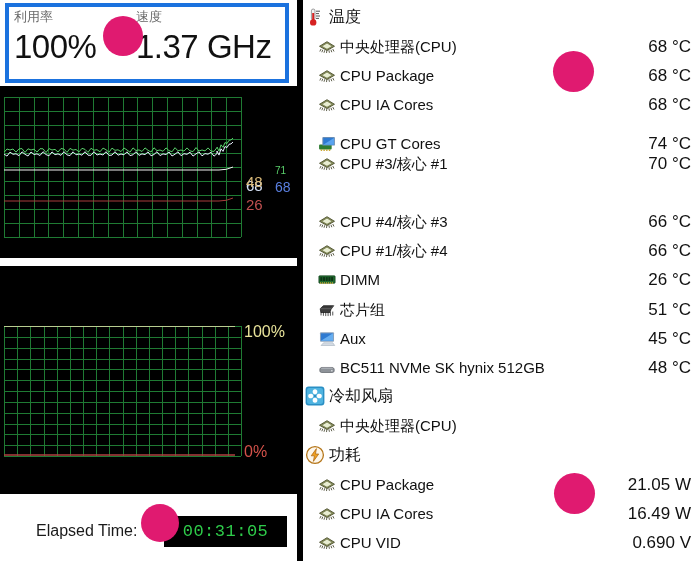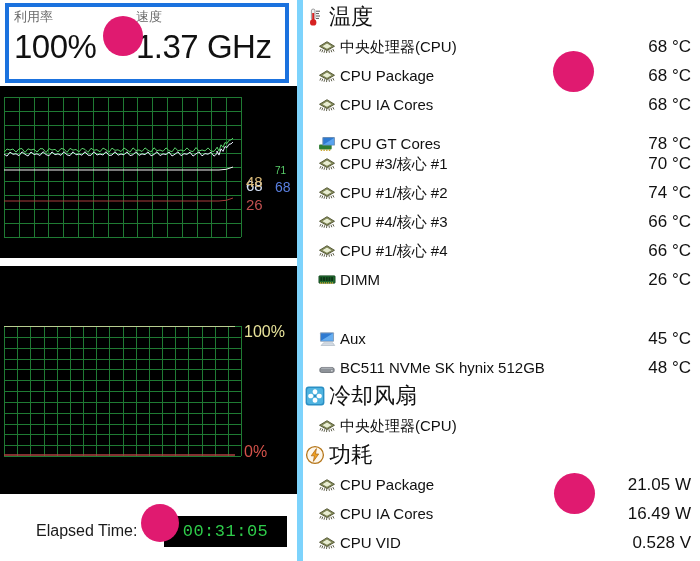--- a/index.html
+++ b/index.html
@@ -2,21 +2,21 @@
 <html><head>
 <meta charset="utf-8">
 <style>
   * { box-sizing: border-box; margin: 0; padding: 0; }
   html, body {
     width: 700px; height: 561px;
     background: #ffffff;
     font-family: "Liberation Sans", "DejaVu Sans", sans-serif;
     overflow: hidden;
   }
-  #app { position: relative; width: 700px; height: 561px; background: #7dd3fc; }
+  #app { position: relative; width: 700px; height: 561px; background: #000000; }
 
   
   .left-panel {
     position: absolute; left: 0; top: 0;
     width: 297px; height: 561px;
     background: #ffffff;
   }
 
   
   .summary-strip {
@@ -109,21 +109,21 @@
     font-size: 0;
   }
   .grp-icon {
     position: absolute; left: 2px; top: 50%;
     transform: translateY(-50%);
     width: 20px; height: 20px;
   }
   .grp-label {
     position: absolute; left: 26px; top: 50%;
     transform: translateY(-50%);
-    font-size: 22px; color: #111; line-height: 24px; white-space: nowrap;
+    font-size: 16px; color: #111; line-height: 24px; white-space: nowrap;
   }
   .item-icon {
     position: absolute; left: 14px; top: 50%;
     transform: translateY(-50%);
     width: 20px; height: 16px;
   }
   .item-label {
     position: absolute; left: 37px; top: 50%;
     transform: translateY(-50%);
     font-size: 15px; color: #111; line-height: 23px; white-space: nowrap;
@@ -342,55 +342,38 @@
               <rect x="3" y="16" width="1.6" height="1.7"></rect>
               <rect x="6" y="16" width="1.6" height="1.7"></rect>
               <rect x="9" y="16" width="1.6" height="1.7"></rect>
               <rect x="12" y="16" width="1.6" height="1.7"></rect>
             </g>
             <rect x="4.8" y="2.2" width="14" height="9.6" rx="1" fill="#6d8fb5"></rect>
             <rect x="5.9" y="3.3" width="11.8" height="7.4" fill="#2e7ad1"></rect>
             <path d="M5.9 10.7 17.7 3.3v7.4z" fill="#5ba4ef"></path>
           </svg></span>
         <span class="item-label">CPU GT Cores</span>
-        <span class="item-value">78 °C</span>
+        <span class="item-value">74 °C</span>
       </div>
       <div class="sensor-row" style="top: 148px;">
         <span class="item-icon"><svg viewBox="0 0 20 20" width="20" height="18">
             <g stroke="#2f2f16" stroke-width=".85" stroke-linecap="round">
               <line x1="3.2" y1="12.6" x2="2.2" y2="14.6"></line>
               <line x1="5.2" y1="13.4" x2="4.4" y2="15.4"></line>
               <line x1="7.4" y1="14" x2="6.8" y2="16"></line>
               <line x1="9.8" y1="14.3" x2="9.5" y2="16.3"></line>
               <line x1="12.2" y1="14" x2="12.6" y2="16"></line>
               <line x1="14.5" y1="13.4" x2="15.2" y2="15.4"></line>
               <line x1="16.6" y1="12.6" x2="17.6" y2="14.6"></line>
             </g>
             <path d="M10 4.1 18.3 9.2 10 13.9 1.7 9.2z" fill="#9aa36a" stroke="#3a3d1c" stroke-width=".9" stroke-linejoin="round"></path>
             <path d="M10 5.6 15.9 9.2 10 12.5 4.1 9.2z" fill="#e9eed2" stroke="#55592c" stroke-width=".7" stroke-linejoin="round"></path>
           </svg></span>
         <span class="item-label">CPU #3/核心 #1</span>
         <span class="item-value">70 °C</span>
-      </div>
-      <div class="sensor-row" style="top: 177.2px;">
-        <span class="item-icon"><svg viewBox="0 0 20 20" width="20" height="18">
-            <g stroke="#2f2f16" stroke-width=".85" stroke-linecap="round">
-              <line x1="3.2" y1="12.6" x2="2.2" y2="14.6"></line>
-              <line x1="5.2" y1="13.4" x2="4.4" y2="15.4"></line>
-              <line x1="7.4" y1="14" x2="6.8" y2="16"></line>
-              <line x1="9.8" y1="14.3" x2="9.5" y2="16.3"></line>
-              <line x1="12.2" y1="14" x2="12.6" y2="16"></line>
-              <line x1="14.5" y1="13.4" x2="15.2" y2="15.4"></line>
-              <line x1="16.6" y1="12.6" x2="17.6" y2="14.6"></line>
-            </g>
-            <path d="M10 4.1 18.3 9.2 10 13.9 1.7 9.2z" fill="#9aa36a" stroke="#3a3d1c" stroke-width=".9" stroke-linejoin="round"></path>
-            <path d="M10 5.6 15.9 9.2 10 12.5 4.1 9.2z" fill="#e9eed2" stroke="#55592c" stroke-width=".7" stroke-linejoin="round"></path>
-          </svg></span>
-        <span class="item-label">CPU #1/核心 #2</span>
-        <span class="item-value">74 °C</span>
       </div>
       <div class="sensor-row" style="top: 206.4px;">
         <span class="item-icon"><svg viewBox="0 0 20 20" width="20" height="18">
             <g stroke="#2f2f16" stroke-width=".85" stroke-linecap="round">
               <line x1="3.2" y1="12.6" x2="2.2" y2="14.6"></line>
               <line x1="5.2" y1="13.4" x2="4.4" y2="15.4"></line>
               <line x1="7.4" y1="14" x2="6.8" y2="16"></line>
               <line x1="9.8" y1="14.3" x2="9.5" y2="16.3"></line>
               <line x1="12.2" y1="14" x2="12.6" y2="16"></line>
               <line x1="14.5" y1="13.4" x2="15.2" y2="15.4"></line>
@@ -434,20 +417,36 @@
               <rect x="4.4" y="12.6" width="1.3" height="1.6"></rect>
               <rect x="6.6" y="12.6" width="1.3" height="1.6"></rect>
               <rect x="8.8" y="12.6" width="1.3" height="1.6"></rect>
               <rect x="11" y="12.6" width="1.3" height="1.6"></rect>
               <rect x="13.2" y="12.6" width="1.3" height="1.6"></rect>
               <rect x="15.4" y="12.6" width="1.3" height="1.6"></rect>
             </g>
           </svg></span>
         <span class="item-label">DIMM</span>
         <span class="item-value">26 °C</span>
+      </div>
+      <div class="sensor-row" style="top: 294px;">
+        <span class="item-icon"><svg viewBox="0 0 20 20" width="20" height="18">
+            <g stroke="#2b2b2b" stroke-width=".9" stroke-linecap="round">
+              <line x1="3.4" y1="12.2" x2="3.4" y2="15.6"></line>
+              <line x1="6" y1="12.6" x2="6" y2="16"></line>
+              <line x1="8.6" y1="12.9" x2="8.6" y2="16.3"></line>
+              <line x1="11.2" y1="12.9" x2="11.2" y2="16.3"></line>
+              <line x1="13.8" y1="12.6" x2="13.8" y2="16"></line>
+              <line x1="16.4" y1="12.2" x2="16.4" y2="15.6"></line>
+            </g>
+            <path d="M2.4 8.6 6 5.2h11.4l-3 4.2-1.2 3.4H3.2z" fill="#3a3a3a" stroke="#141414" stroke-width=".8" stroke-linejoin="round"></path>
+            <path d="M2.4 8.6H14.4l3-3.4" fill="none" stroke="#6e6e6e" stroke-width=".8"></path>
+          </svg></span>
+        <span class="item-label">芯片组</span>
+        <span class="item-value">51 °C</span>
       </div>
       <div class="sensor-row" style="top: 323.2px;">
         <span class="item-icon"><svg viewBox="0 0 20 20" width="20" height="18">
             <rect x="2.2" y="2.6" width="15.6" height="10.4" rx="1" fill="#8aa3bd"></rect>
             <rect x="3.3" y="3.7" width="13.4" height="8.2" fill="#2e7ad1"></rect>
             <path d="M3.3 11.9 16.7 3.7v8.2z" fill="#67aef0"></path>
             <path d="M6.2 14.2h10.2l2.2 3H3.4z" fill="#d6dde5" stroke="#9aa7b4" stroke-width=".6"></path>
           </svg></span>
         <span class="item-label">Aux</span>
         <span class="item-value">45 °C</span>
@@ -540,21 +539,21 @@
               <line x1="7.4" y1="14" x2="6.8" y2="16"></line>
               <line x1="9.8" y1="14.3" x2="9.5" y2="16.3"></line>
               <line x1="12.2" y1="14" x2="12.6" y2="16"></line>
               <line x1="14.5" y1="13.4" x2="15.2" y2="15.4"></line>
               <line x1="16.6" y1="12.6" x2="17.6" y2="14.6"></line>
             </g>
             <path d="M10 4.1 18.3 9.2 10 13.9 1.7 9.2z" fill="#9aa36a" stroke="#3a3d1c" stroke-width=".9" stroke-linejoin="round"></path>
             <path d="M10 5.6 15.9 9.2 10 12.5 4.1 9.2z" fill="#e9eed2" stroke="#55592c" stroke-width=".7" stroke-linejoin="round"></path>
           </svg></span>
         <span class="item-label">CPU VID</span>
-        <span class="item-value">0.528 V</span>
+        <span class="item-value">0.690 V</span>
       </div>
     </div>
 
   <div class="dot" id="dot-a" style="background: rgb(224, 26, 112);"></div>
   <div class="dot" id="dot-b" style="background: rgb(224, 26, 112);"></div>
   <div class="dot" id="dot-c" style="background: rgb(224, 26, 112);"></div>
   <div class="dot" id="dot-d" style="background: rgb(224, 26, 112);"></div>
 </div>
 
 </body></html>

